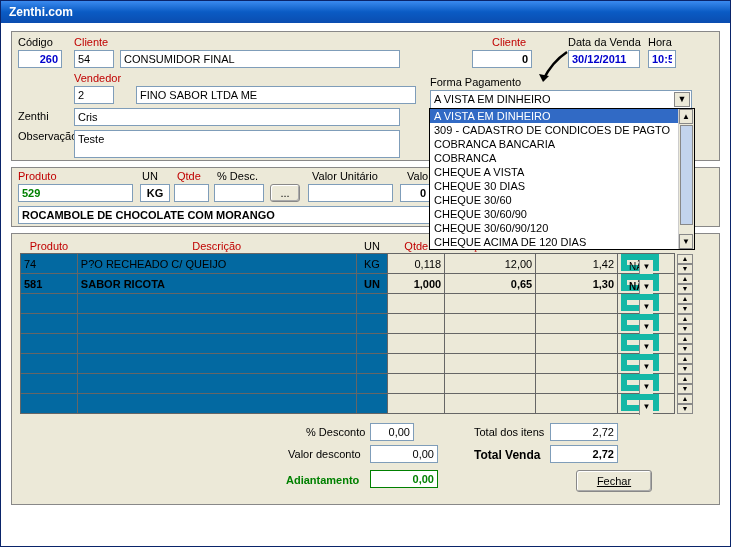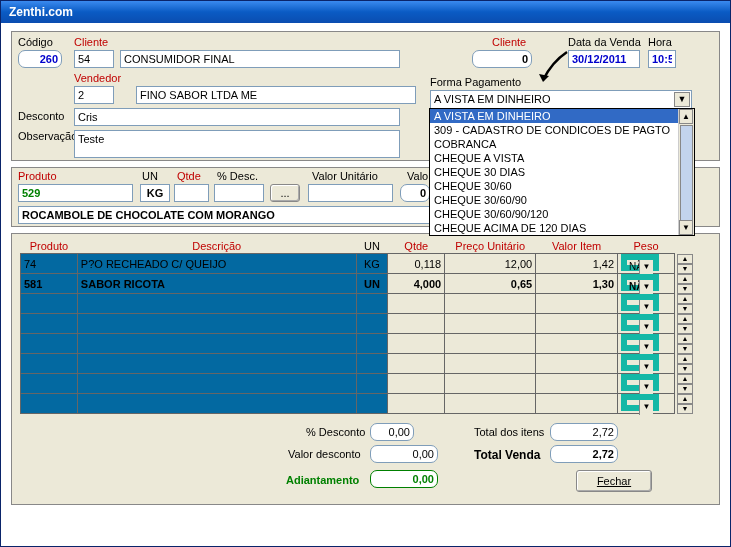--- a/index.html
+++ b/index.html
@@ -46,21 +46,21 @@
 
   .txt {
     position: absolute;
     border: 1px solid #7f9db9;
     background: #fff;
     font-family: Tahoma, Arial, sans-serif;
     font-size: 11px;
     padding: 2px 3px;
     height: 18px;
   }
-  .txt.right { text-align: right; border-radius: 7px; }
+  .txt.right { text-align: right; }
   .txt.bold { font-weight: bold; }
   .txt.blue-text { color: #0000cc; }
 
   .btn {
     position: absolute;
     background: #ece9d8;
     border: 1px solid #888;
     border-radius: 3px;
     font-family: Tahoma, Arial, sans-serif;
     font-size: 11px;
@@ -216,21 +216,21 @@
       <input class="txt right bold blue-text" style="left: 6px; top: 18px; width: 44px;" value="260">
 
       <span class="lbl red" style="left:62px; top:4px;">Cliente</span>
       <input class="txt" style="left: 62px; top: 18px; width: 40px;" value="54">
       <input class="txt" style="left: 108px; top: 18px; width: 280px;" value="CONSUMIDOR FINAL">
 
       <span class="lbl red" style="left:62px; top:40px;">Vendedor</span>
       <input class="txt" style="left: 62px; top: 54px; width: 40px;" value="2">
       <input class="txt" style="left: 108px; top: 54px; width: 280px; margin-left: 16px;" value="FINO SABOR LTDA ME">
 
-      <span class="lbl" style="left:6px; top:78px;">Desconto</span>
+      <span class="lbl" style="left:6px; top:78px;">Zenthi</span>
       <input class="txt" style="left: 62px; top: 76px; width: 326px;" value="Cris">
 
       <span class="lbl" style="left:6px; top:98px;">Observação</span>
       <textarea class="txt" style="left: 62px; top: 98px; width: 326px; height: 28px; resize: none;">Teste</textarea>
 
       <span class="lbl red" style="left:480px; top:4px;">Cliente</span>
       <input class="txt right bold" style="left: 460px; top: 18px; width: 60px;" value="0">
 
       <span class="lbl" style="left:556px; top:4px;text-align:right;">Data da Venda</span>
       <input class="txt bold blue-text" style="left: 556px; top: 18px; width: 72px;" value="30/12/2011">
@@ -246,20 +246,21 @@
       <span class="lbl" style="left:418px; top:44px;">Forma Pagamento</span>
       <div class="combo" style="left:418px; top:58px; width:262px;">
         <span class="combo-text">A VISTA EM DINHEIRO</span>
         <span class="combo-btn">▼</span>
       </div>
     </div>
 
     <div class="dropdown-list" style="left:428px; top:85px; width:266px;" id="forma-dropdown">
       <div class="item selected" style="padding-right: 18px;">A VISTA EM DINHEIRO</div>
         <div class="item" style="padding-right: 18px;">309 - CADASTRO DE CONDICOES DE PAGTO</div>
+        <div class="item" style="padding-right: 18px;">COBRANCA BANCARIA</div>
         <div class="item" style="padding-right: 18px;">COBRANCA</div>
         <div class="item" style="padding-right: 18px;">CHEQUE A VISTA</div>
         <div class="item" style="padding-right: 18px;">CHEQUE 30 DIAS</div>
         <div class="item" style="padding-right: 18px;">CHEQUE 30/60</div>
         <div class="item" style="padding-right: 18px;">CHEQUE 30/60/90</div>
         <div class="item" style="padding-right: 18px;">CHEQUE 30/60/90/120</div>
         <div class="item" style="padding-right: 18px;">CHEQUE ACIMA DE 120 DIAS</div>
         <div class="scrollbar">
         <div class="arrow" style="position:absolute; top:0;">▲</div>
         <div style="position:absolute; top:16px; left:1px; width:13px; height:100px; background:#c3d4ed; border:1px solid #888;"></div>
@@ -317,21 +318,21 @@
                 <td class="right" style="">0,118</td>
                 <td class="right" style="">12,00</td>
                 <td class="right" style="">1,42</td>
                 <td><span class="peso-combo"><span class="pc-text" style="">NÃO</span><span class="pc-btn">▼</span></span></td>
                 <td style="border:none; background:transparent; padding-left:2px;"><span class="spinner"><span class="sp-btn">▲</span><span class="sp-btn">▼</span></span></td>
               </tr>
               <tr class="grid-row">
                 <td class="white" style="font-weight:bold;">581</td>
                 <td class="white" style="font-weight:bold;">SABOR RICOTA</td>
                 <td class="white center" style="font-weight:bold;">UN</td>
-                <td class="right" style="font-weight:bold;">4,000</td>
+                <td class="right" style="font-weight:bold;">1,000</td>
                 <td class="right" style="font-weight:bold;">0,65</td>
                 <td class="right" style="font-weight:bold;">1,30</td>
                 <td><span class="peso-combo"><span class="pc-text" style="font-weight:bold;">NÃO</span><span class="pc-btn">▼</span></span></td>
                 <td style="border:none; background:transparent; padding-left:2px;"><span class="spinner"><span class="sp-btn">▲</span><span class="sp-btn">▼</span></span></td>
               </tr>
               <tr class="grid-row">
                 <td class="white" style=""></td>
                 <td class="white" style=""></td>
                 <td class="white center" style=""></td>
                 <td class="right" style=""></td>

